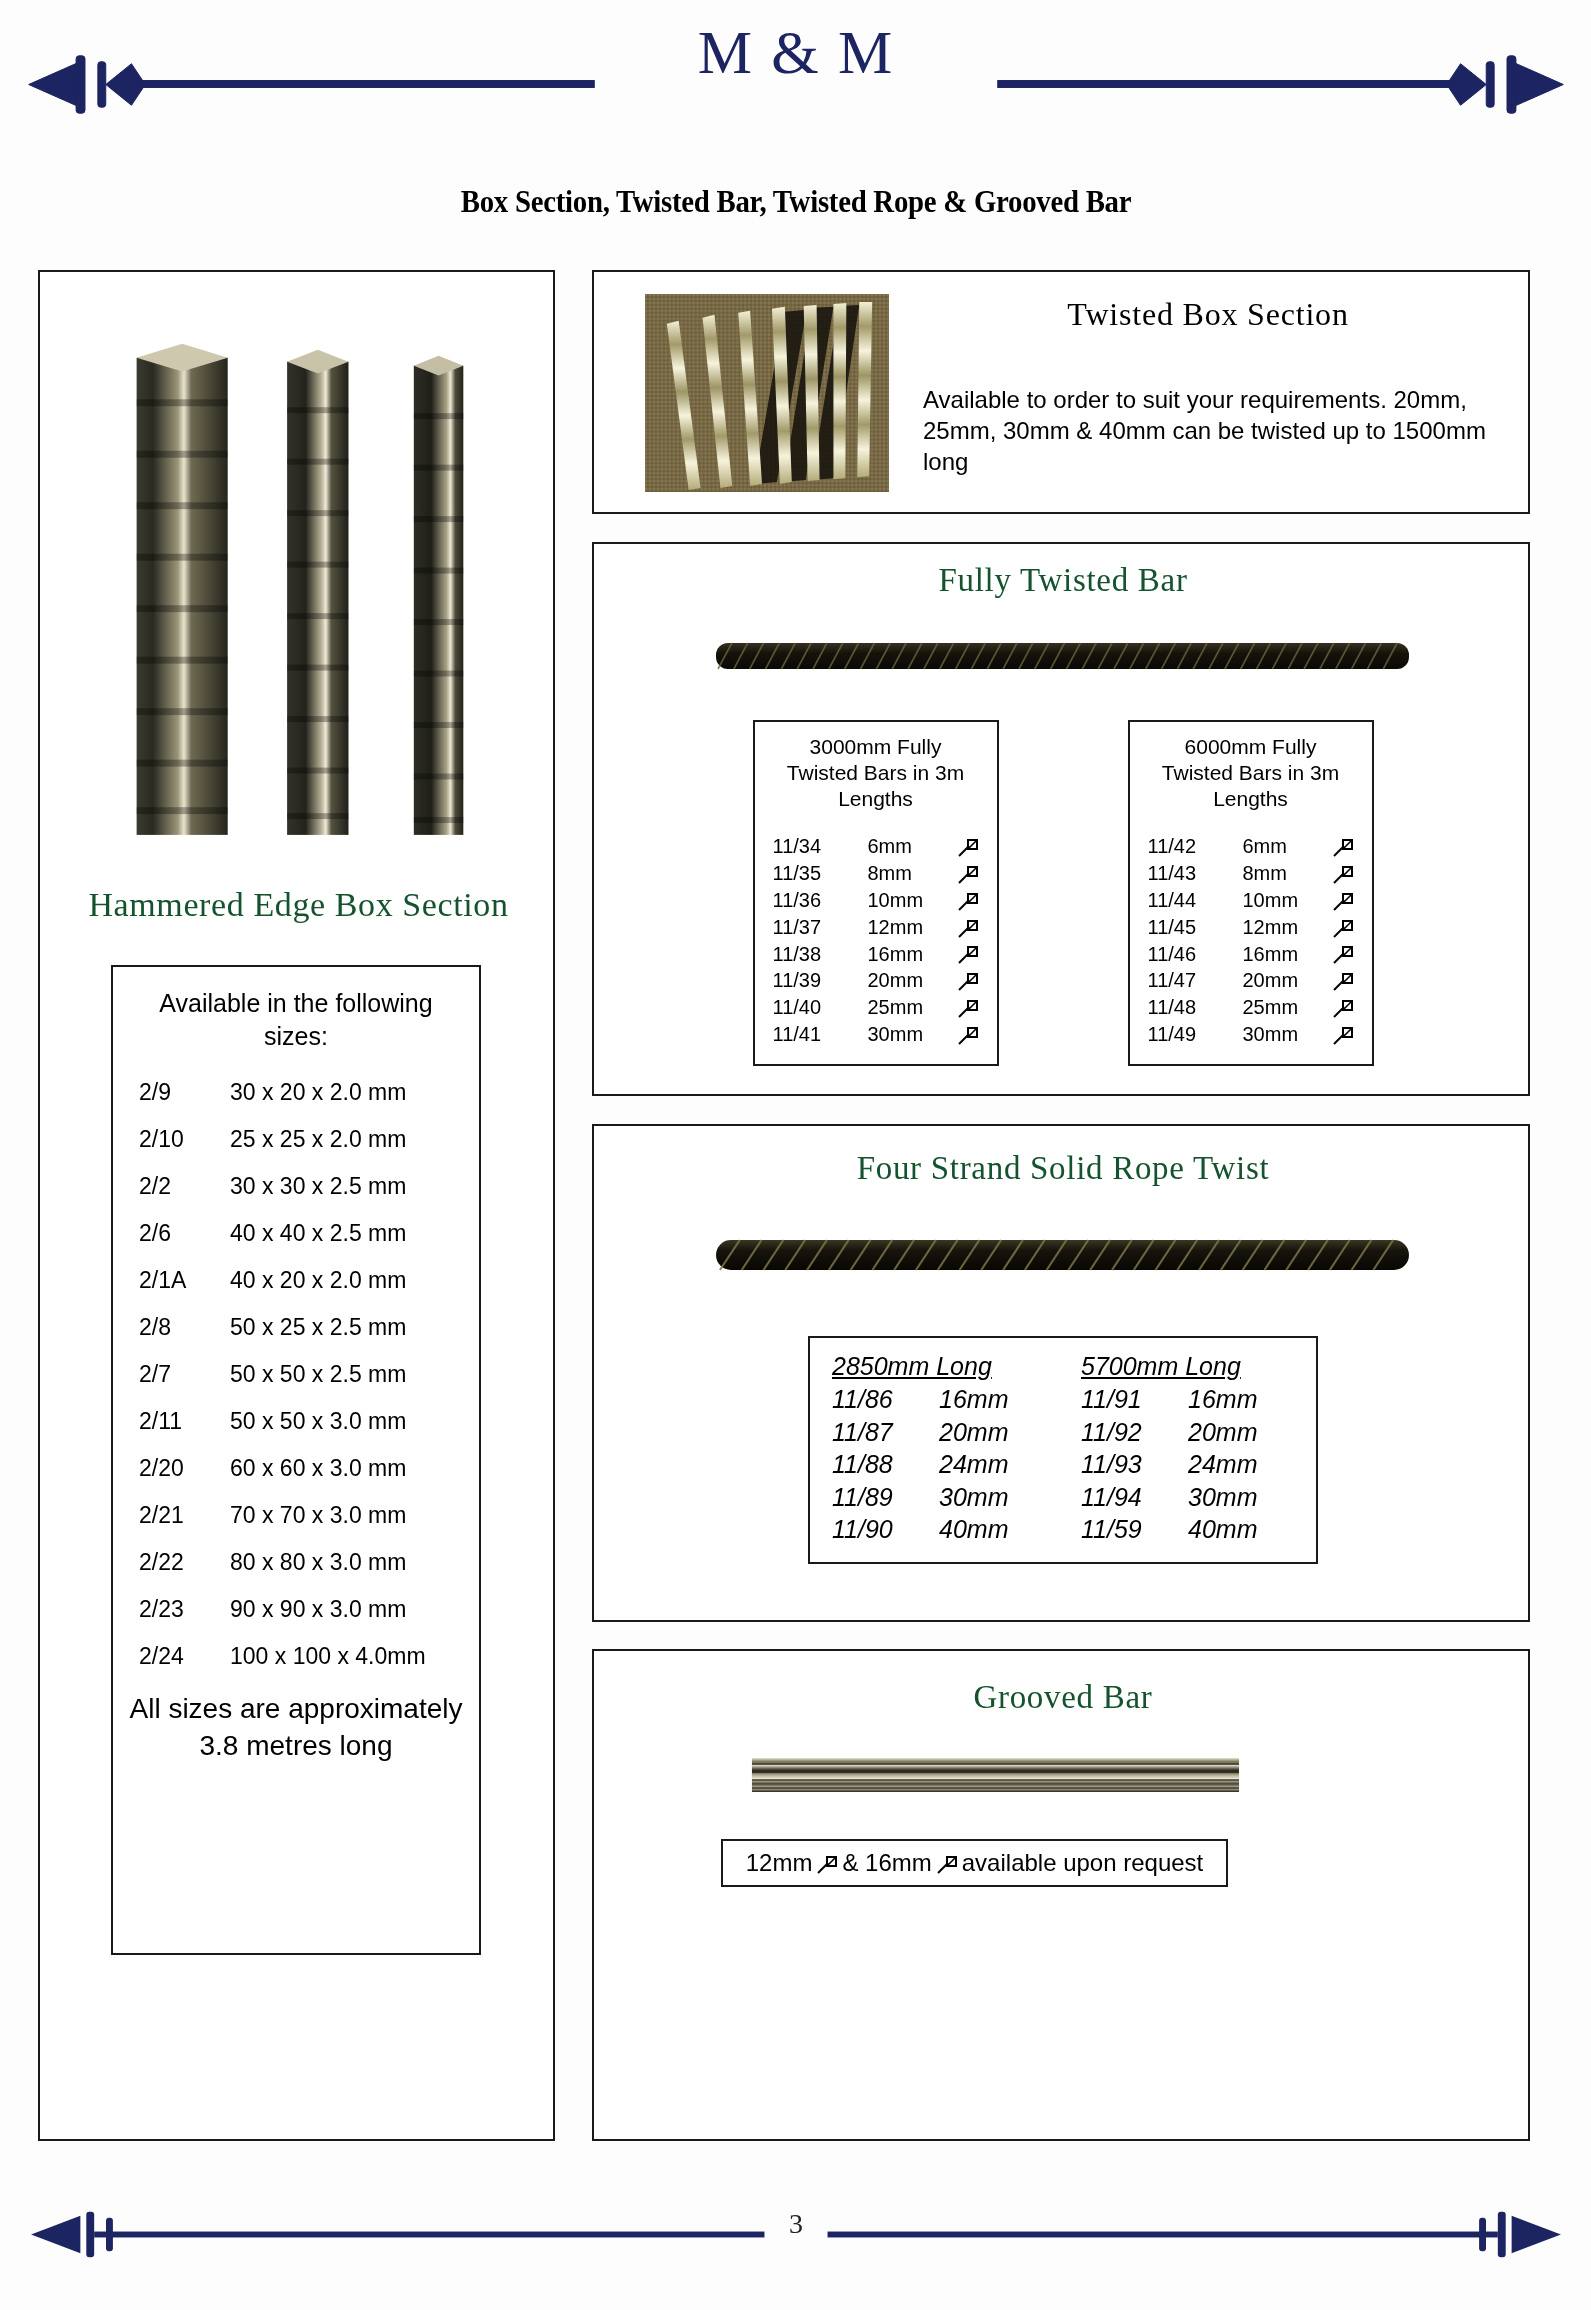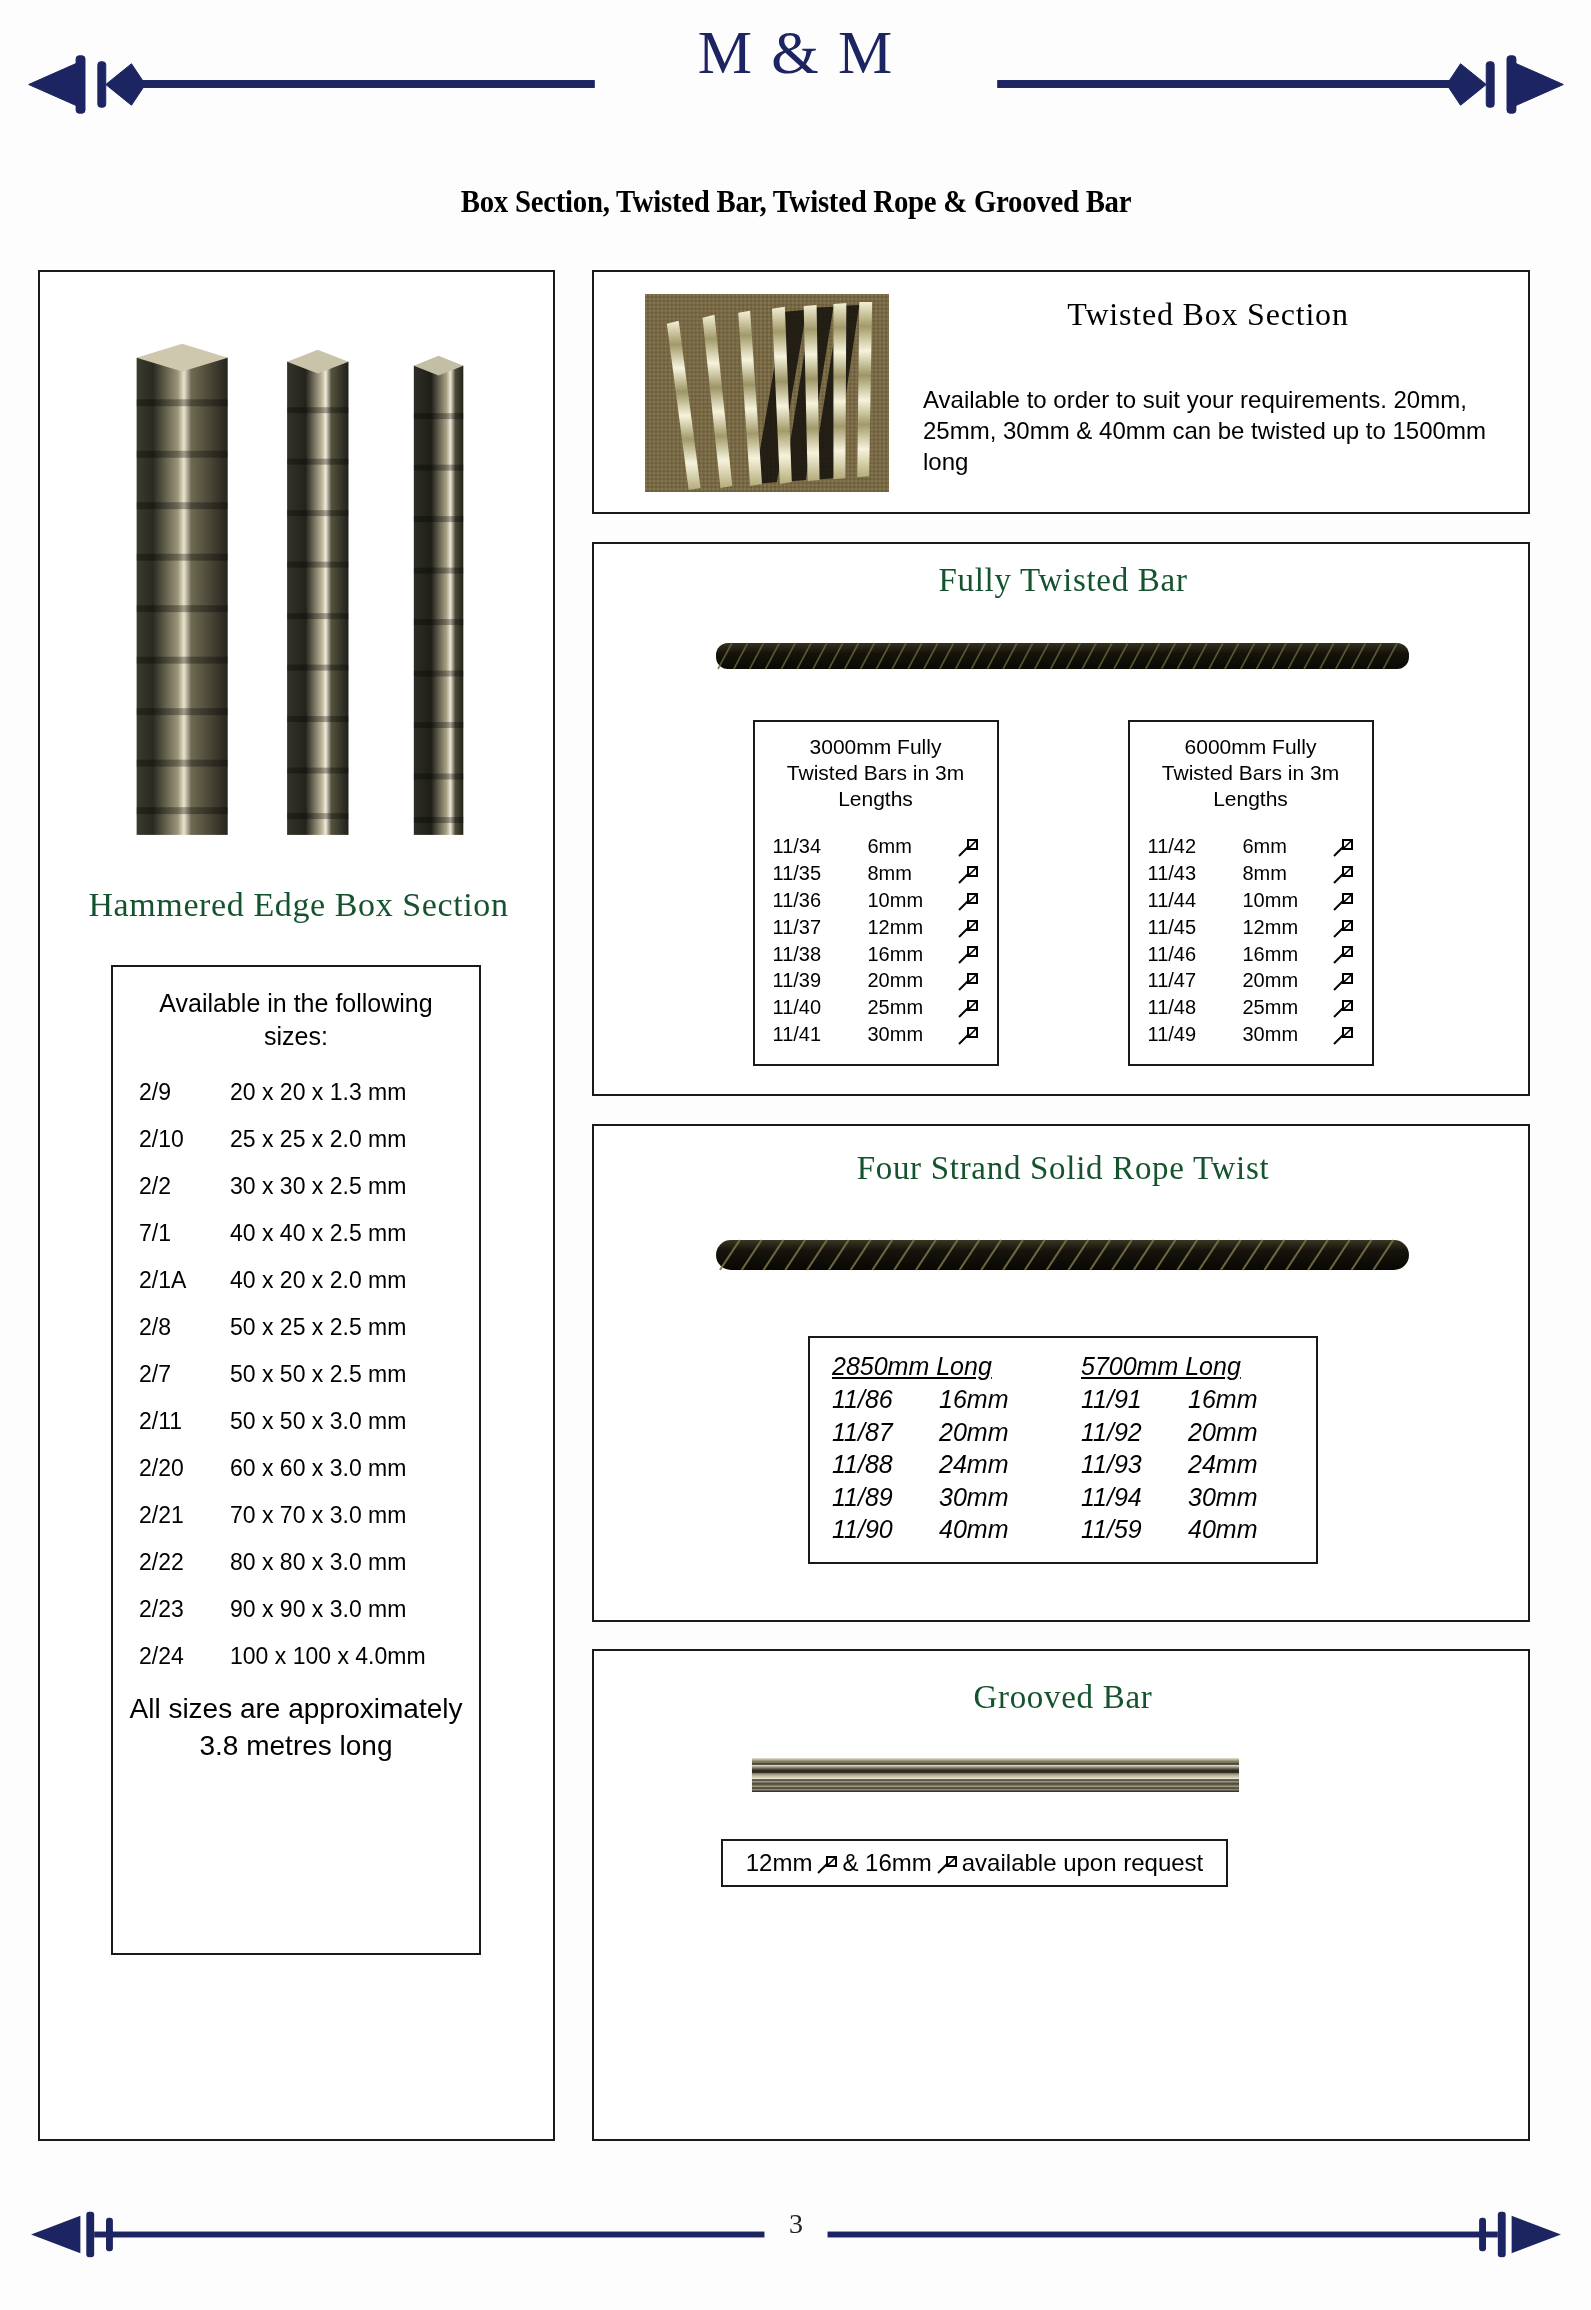--- a/index.html
+++ b/index.html
@@ -374,32 +374,32 @@
     <div class="hammered-title heading-serif">Hammered Edge Box Section</div>
 
     <div class="sizes-box">
       <div class="sizes-head">
         <div>Available in the following</div>
         <div>sizes:</div>
       </div>
       <div class="sizes-list">
         <div class="size-row">
           <span class="size-code">2/9</span>
-          <span class="size-dim">20 x 20 x 1.3 mm</span>
+          <span class="size-dim">30 x 20 x 2.0 mm</span>
         </div>
         <div class="size-row">
           <span class="size-code">2/10</span>
           <span class="size-dim">25 x 25 x 2.0 mm</span>
         </div>
         <div class="size-row">
           <span class="size-code">2/2</span>
           <span class="size-dim">30 x 30 x 2.5 mm</span>
         </div>
         <div class="size-row">
-          <span class="size-code">7/1</span>
+          <span class="size-code">2/6</span>
           <span class="size-dim">40 x 40 x 2.5 mm</span>
         </div>
         <div class="size-row">
           <span class="size-code">2/1A</span>
           <span class="size-dim">40 x 20 x 2.0 mm</span>
         </div>
         <div class="size-row">
           <span class="size-code">2/8</span>
           <span class="size-dim">50 x 25 x 2.5 mm</span>
         </div>

